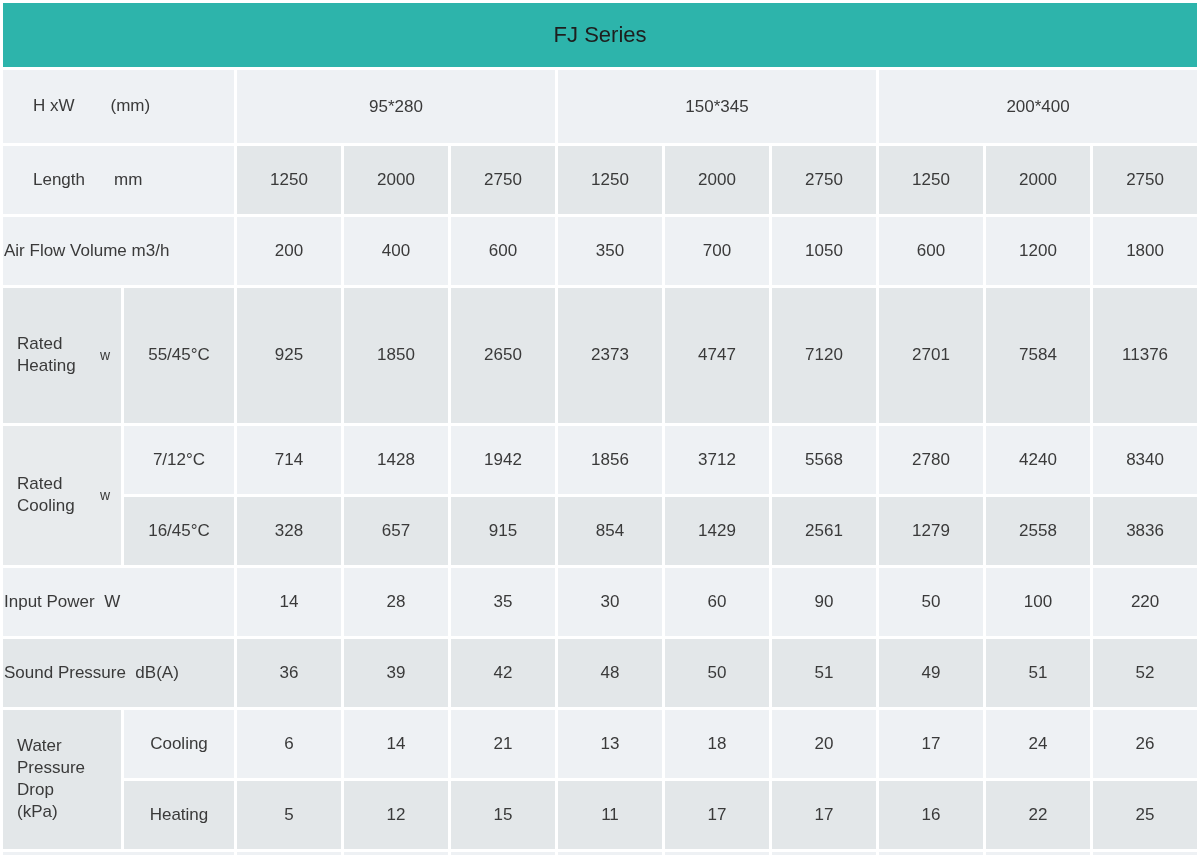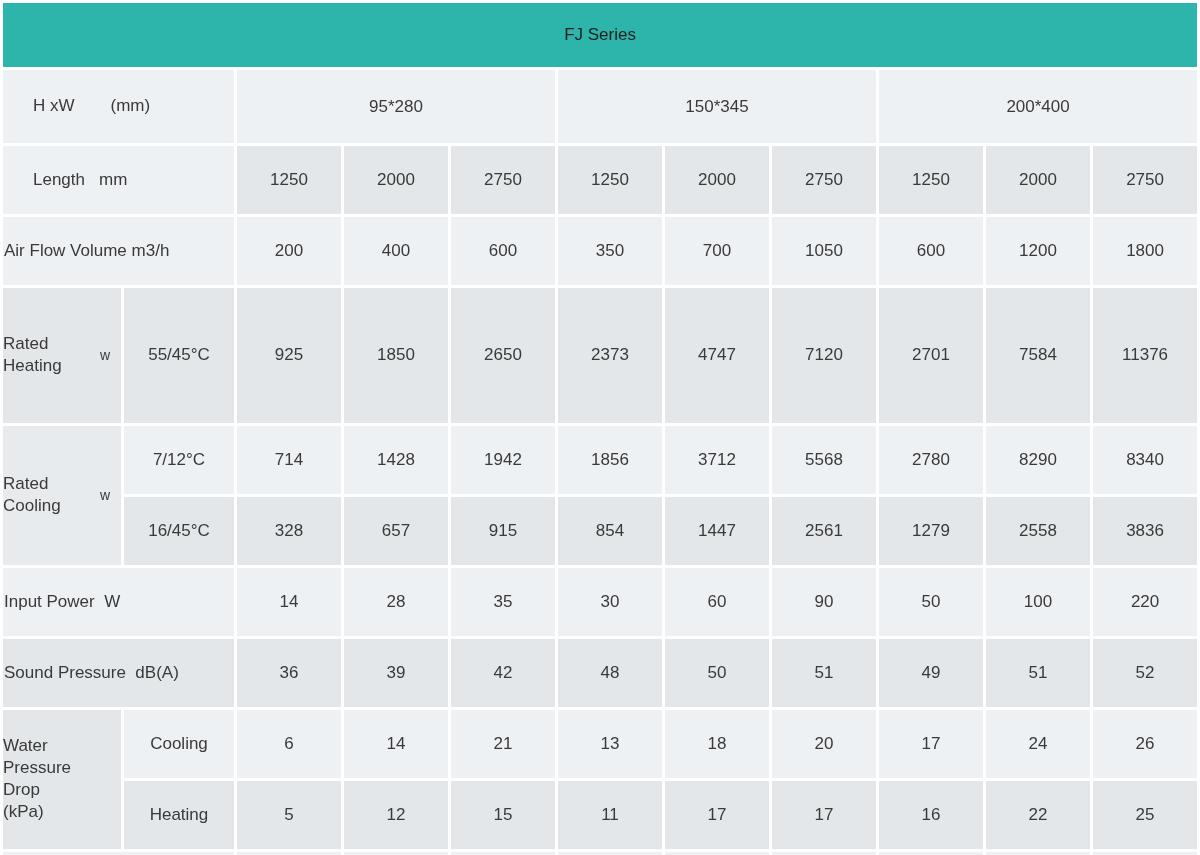--- a/index.html
+++ b/index.html
@@ -17,38 +17,38 @@
   table.spec{
     border-collapse:separate;border-spacing:3px;table-layout:fixed;
     width:1200px;
   }
   td{vertical-align:middle;font-size:17px;overflow:hidden;}
   tr.r-head{height:64px;}
   tr.r-hxw{height:73px;}
   tr.r{height:68px;}
   td.teal{
     background:var(--accent);text-align:center;color:#1e1e1e;
-    font-size:17px;
+    font-size:22px;
   }
   td.light{background:var(--row-light);}
   td.dark{background:var(--row-dark);}
   td.merged{background:var(--merged);}
   td.val{text-align:center;}
   td.label{
     text-align:left;white-space:pre-wrap;line-height:1.3;
   }
   td.label.indent{padding-left:30px;}
   td.grouplabel{
-    padding-left:0;white-space:pre-wrap;line-height:1.3;
+    padding-left:14px;white-space:pre-wrap;line-height:1.3;
   }
   .cellflex{display:flex;align-items:center;}
   .cellflex .lbl{flex:0 0 auto;white-space:pre-wrap;line-height:1.3;}
   .cellflex .unit{margin-left:auto;margin-right:10px;font-size:14px;}
   .u-gap-big{margin-left:36px;}
-  .u-gap-mid{margin-left:14px;text-align:center;}
+  .u-gap-mid{margin-left:29px;text-align:center;}
 </style>
 </head>
 <body>
 
 <table class="spec">
   <colgroup>
     <col style="width:118px">
       <col style="width:110px">
     <col style="width:104px">
       <col style="width:104px">
@@ -122,31 +122,31 @@
 Cooling</span><span class="unit">w</span></div>
     </td>
     <td class="light val">7/12°C</td>
     <td class="light val">714</td>
     <td class="light val">1428</td>
     <td class="light val">1942</td>
     <td class="light val">1856</td>
     <td class="light val">3712</td>
     <td class="light val">5568</td>
     <td class="light val">2780</td>
-    <td class="light val">8290</td>
+    <td class="light val">4240</td>
     <td class="light val">8340</td>
   </tr>
 
   <tr class="r">
     <td class="dark val">16/45°C</td>
     <td class="dark val">328</td>
     <td class="dark val">657</td>
     <td class="dark val">915</td>
     <td class="dark val">854</td>
-    <td class="dark val">1447</td>
+    <td class="dark val">1429</td>
     <td class="dark val">2561</td>
     <td class="dark val">1279</td>
     <td class="dark val">2558</td>
     <td class="dark val">3836</td>
   </tr>
 
   <tr class="r">
     <td class="light label" colspan="2">Input Power  W</td>
     <td class="light val">14</td>
     <td class="light val">28</td>

